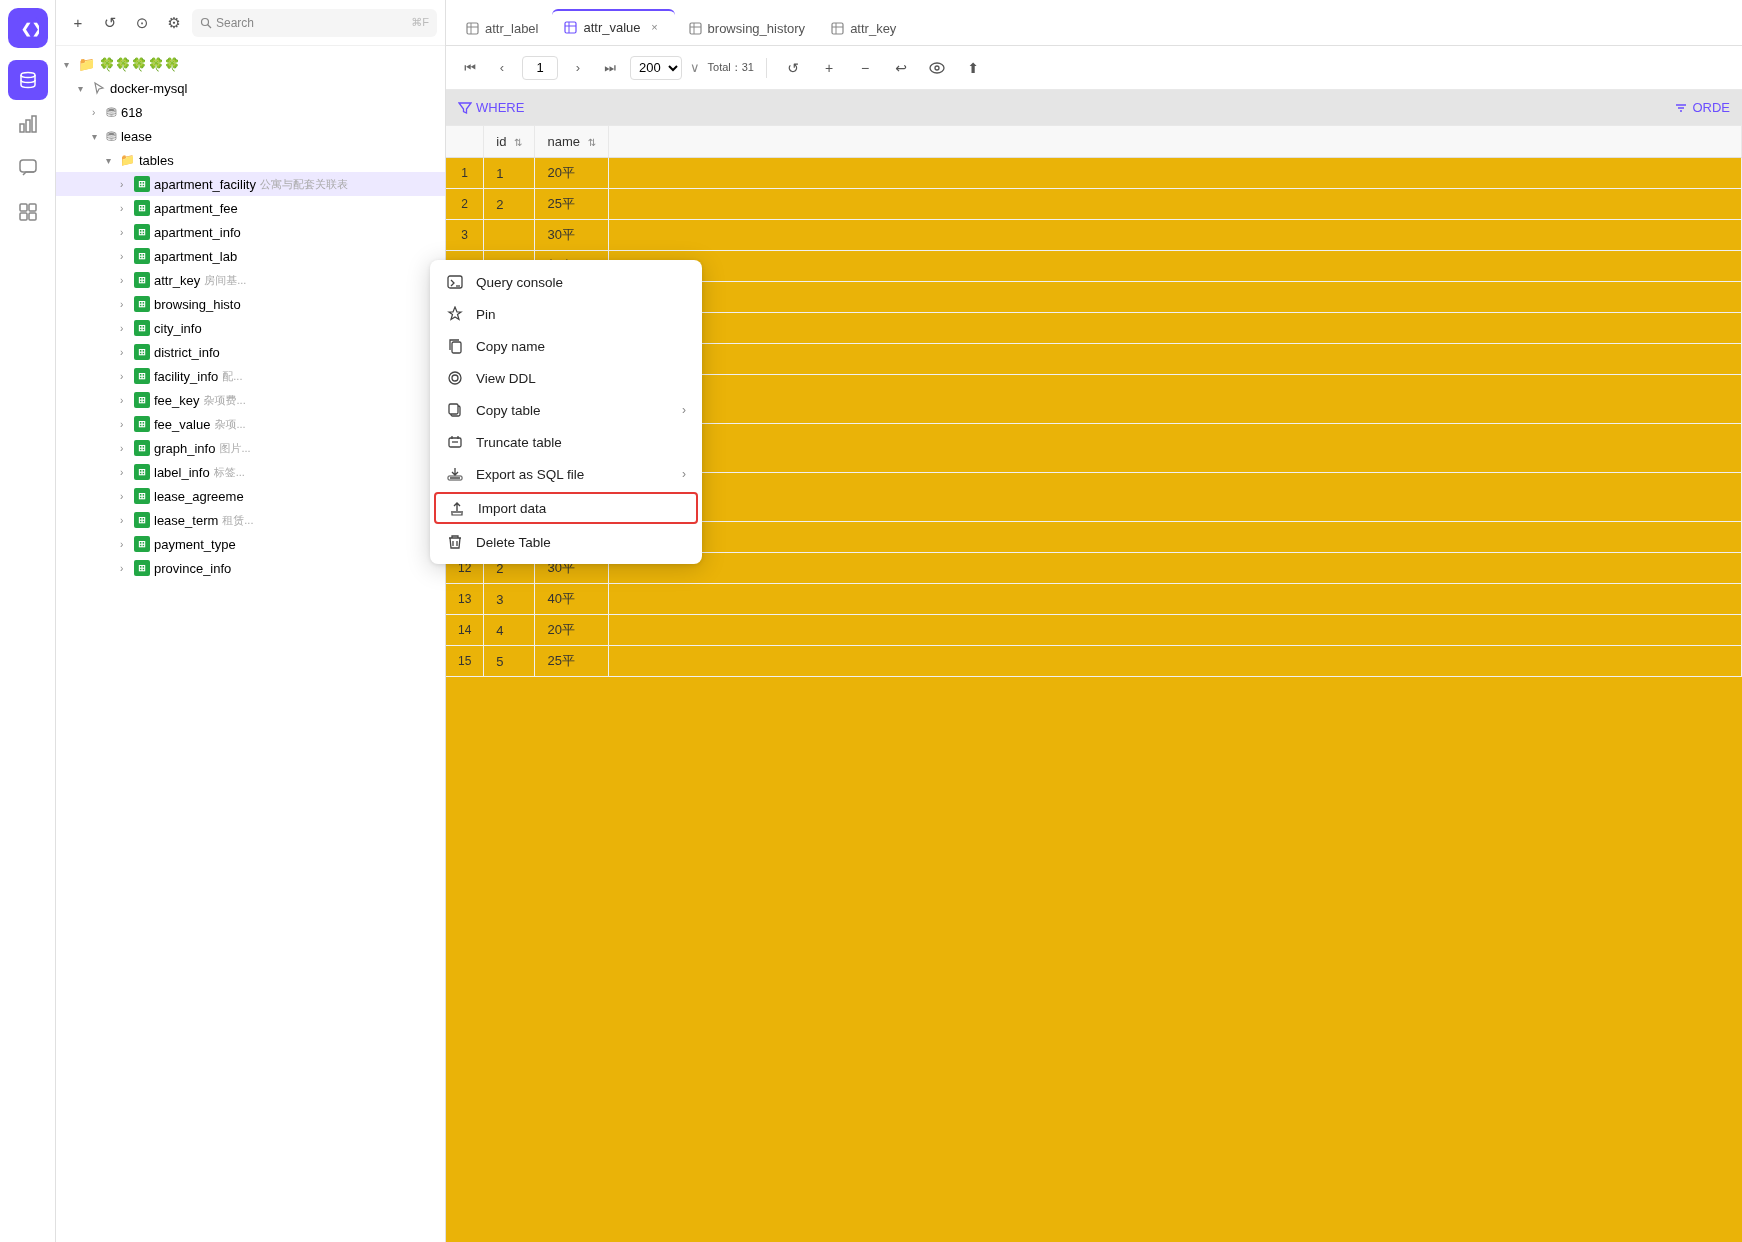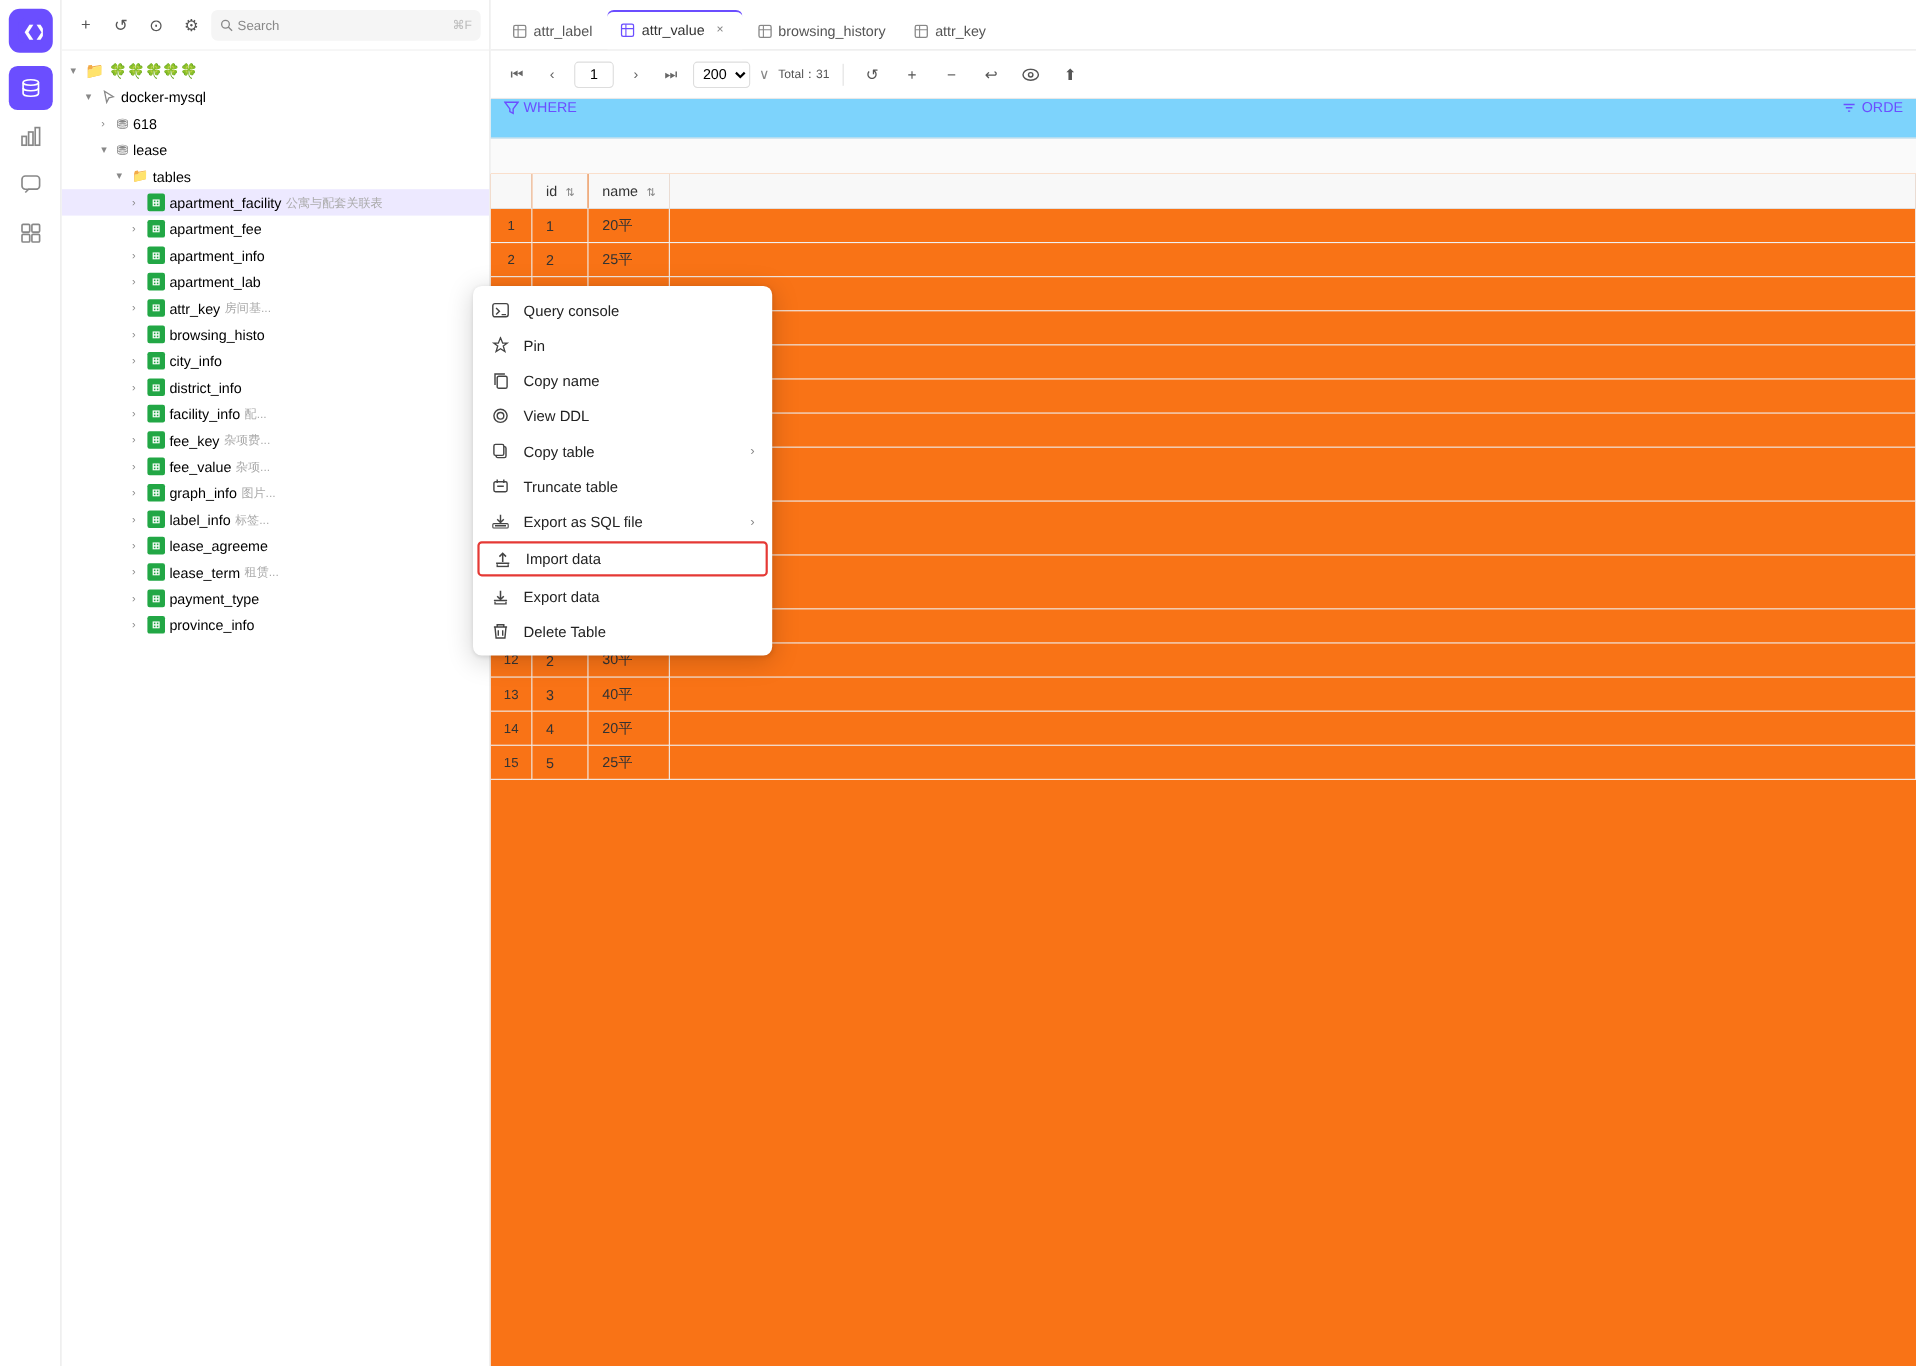--- a/index.html
+++ b/index.html
@@ -242,24 +242,24 @@
       justify-content: center;
       color: #555;
       cursor: pointer;
       border-radius: 4px;
       font-size: 14px;
     }
 
     
     .filter-bar {
       height: 36px;
-      background: #7dd3fc;
+      background: #e5e5e5;
       border-bottom: 1px solid #e8e8e8;
       display: flex;
-      align-items: flex-start;
+      align-items: center;
       padding: 0 12px;
       gap: 24px;
     }
 
     .filter-btn {
       display: flex;
       align-items: center;
       gap: 4px;
       color: #6b4eff;
       font-size: 13px;
@@ -273,22 +273,21 @@
       gap: 4px;
       color: #6b4eff;
       font-size: 13px;
       cursor: pointer;
     }
 
     
     .data-table-container {
       flex: 1;
       overflow: auto;
-      background: #f97316;
-      margin-top: 32px;
+      background: #eab308;
     }
 
     .data-table {
       width: 100%;
       border-collapse: collapse;
       font-size: 13px;
     }
 
     .data-table th {
       background: #f8f8f8;
@@ -862,30 +861,20 @@
     <span class="menu-icon">
       <svg width="16" height="16" viewBox="0 0 16 16" fill="none">
         <path d="M8 11V3M5 6l3-3 3 3" stroke="#444" stroke-width="1.4"></path>
         <path d="M2 12h12" stroke="#444" stroke-width="1.4"></path>
         <path d="M3 13v2h10v-2" stroke="#444" stroke-width="1.2"></path>
       </svg>
     </span>
     <span>Import data</span>
   </div>
 
-  <div class="menu-item">
-    <span class="menu-icon">
-      <svg width="16" height="16" viewBox="0 0 16 16" fill="none">
-        <path d="M8 3v8M5 8l3 3 3-3" stroke="#444" stroke-width="1.4"></path>
-        <path d="M2 12h12" stroke="#444" stroke-width="1.4"></path>
-        <path d="M3 13v2h10v-2" stroke="#444" stroke-width="1.2"></path>
-      </svg>
-    </span>
-    <span>Export data</span>
-  </div>
 
   <div class="menu-item">
     <span class="menu-icon">
       <svg width="16" height="16" viewBox="0 0 16 16" fill="none">
         <path d="M2 4h12M5 4V2h6v2M6 7v5M10 7v5M3 4l1 10h8l1-10" stroke="#444" stroke-width="1.3"></path>
       </svg>
     </span>
     <span>Delete Table</span>
   </div>
 

